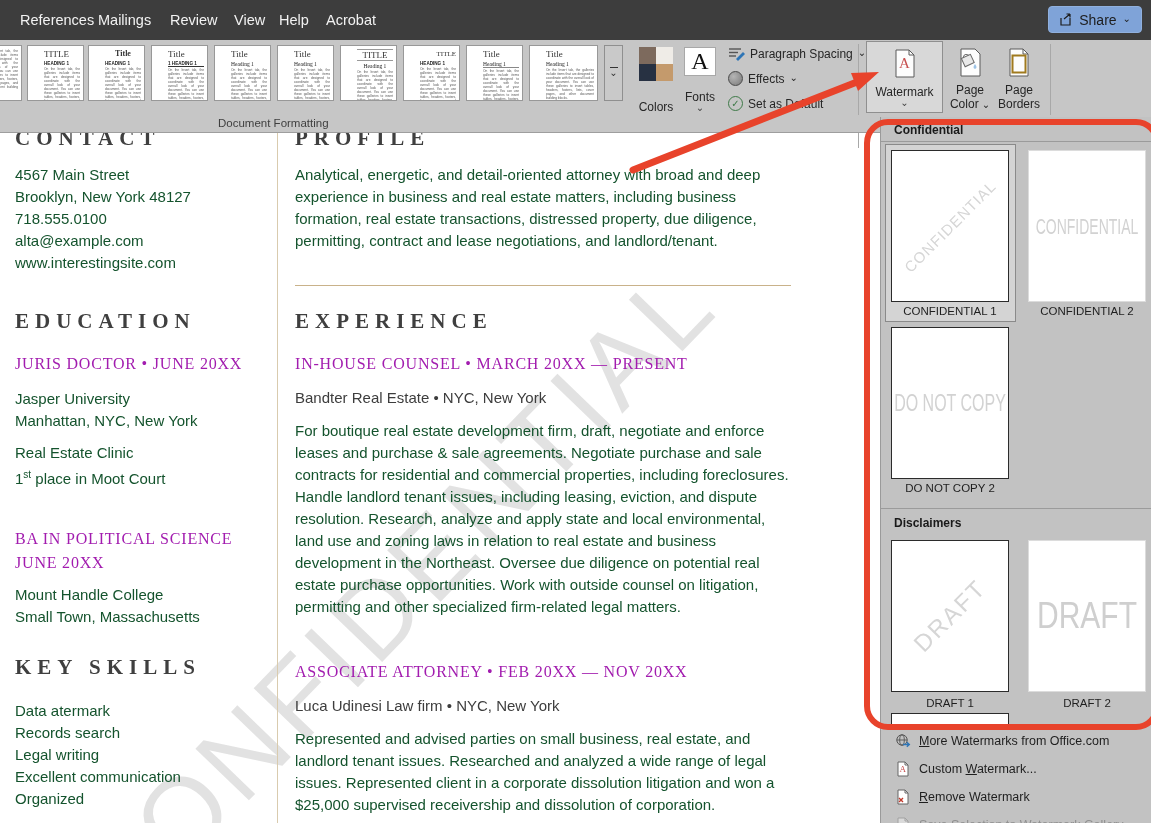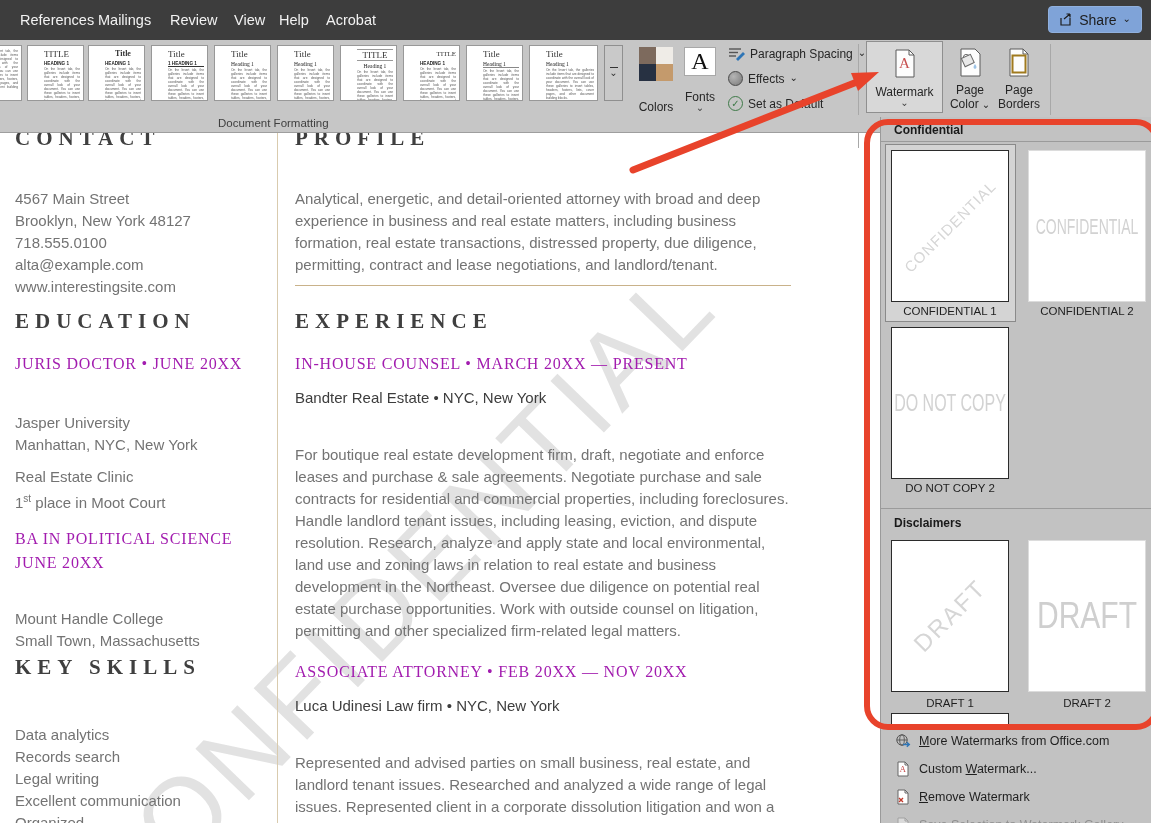--- a/index.html
+++ b/index.html
@@ -36,21 +36,21 @@
   .big-btn { position:absolute; top:1px; height:72px; display:flex; flex-direction:column; align-items:center; }
   #watermark-btn { left:866px; width:77px; background:#d8d8d8; border:1px solid #8f8f8f; }
   .small-row { position:absolute; display:flex; align-items:center; gap:5px; font-size:12px; color:#262626; }
 
   
   #doc { position:absolute; left:0; top:133px; width:1151px; height:690px; background:#fff; overflow:hidden; z-index:1; }
   #doc-watermark { position:absolute; left:395px; top:462px; transform:translate(-50%,-50%) rotate(-46deg); font-size:108px; letter-spacing:6px; color:rgba(110,110,110,0.20); white-space:nowrap; z-index:0; }
   #col-divider { position:absolute; left:277px; top:0; width:1px; height:690px; background:#d9cbae; }
   .h-section { font-family:"Liberation Serif",serif; font-weight:bold; font-size:21px; letter-spacing:6px; color:#3f3f3f; }
   .h-sub { font-family:"Liberation Serif",serif; font-size:16px; letter-spacing:0.8px; color:#a21caf; }
-  .body-txt { font-size:15px; color:#737373; line-height:22px;margin-top:24px; }
+  .body-txt { font-size:15px; color:#14532d; line-height:22px; }
   .company { font-size:15px; color:#3d3d3d; }
   .colL { position:absolute; left:15px; top:0; width:252px; height:771px; }
   .colR { position:absolute; left:295px; top:0; width:496px; height:690px; }
 
   
   #wm-panel { position:absolute; left:880px; top:117px; width:271px; height:706px; background:#c2c2c2; border-left:1px solid #9a9a9a; overflow:hidden; z-index:6; }
   .panel-h { position:absolute; left:13px; font-size:12px; font-weight:bold; color:#1a1a1a; }
   .panel-sep { position:absolute; left:0; width:271px; height:1px; background:#9b9b9b; }
   .wm-thumb { position:absolute; width:118px; height:152px; background:#fff; display:flex; align-items:center; justify-content:center; overflow:hidden; }
   .bordered { border:1.5px solid #2b2b2b; }
@@ -259,21 +259,21 @@
       <div>Real Estate Clinic</div>
       <div><span>1</span><sup style="font-size:10px">st</sup><span> place in Moot Court</span></div>
     </div>
     <div class="h-sub" style="position:absolute;top:394px;line-height:24px;width:250px">BA IN POLITICAL SCIENCE JUNE 20XX</div>
     <div class="body-txt" style="position:absolute;top:451px">
       <div>Mount Handle College</div>
       <div>Small Town, Massachusetts</div>
     </div>
     <div class="h-section" style="position:absolute;top:522px">KEY SKILLS</div>
     <div class="body-txt" style="position:absolute;top:567px">
-      <div>Data analytics</div>
+      <div>Data atermark</div>
       <div>Records search</div>
       <div>Legal writing</div>
       <div>Excellent communication</div>
       <div>Organized</div>
     </div>
   </div>
 
   <div class="colR">
     <div class="h-section" style="margin-top:-7px">PROFILE</div>
     <div class="body-txt" style="position:absolute;top:31px">Analytical, energetic, and detail-oriented attorney with broad and deep experience in business and real estate matters, including business formation, real estate transactions, distressed property, due diligence, permitting, contract and lease negotiations, and landlord/tenant.</div>

